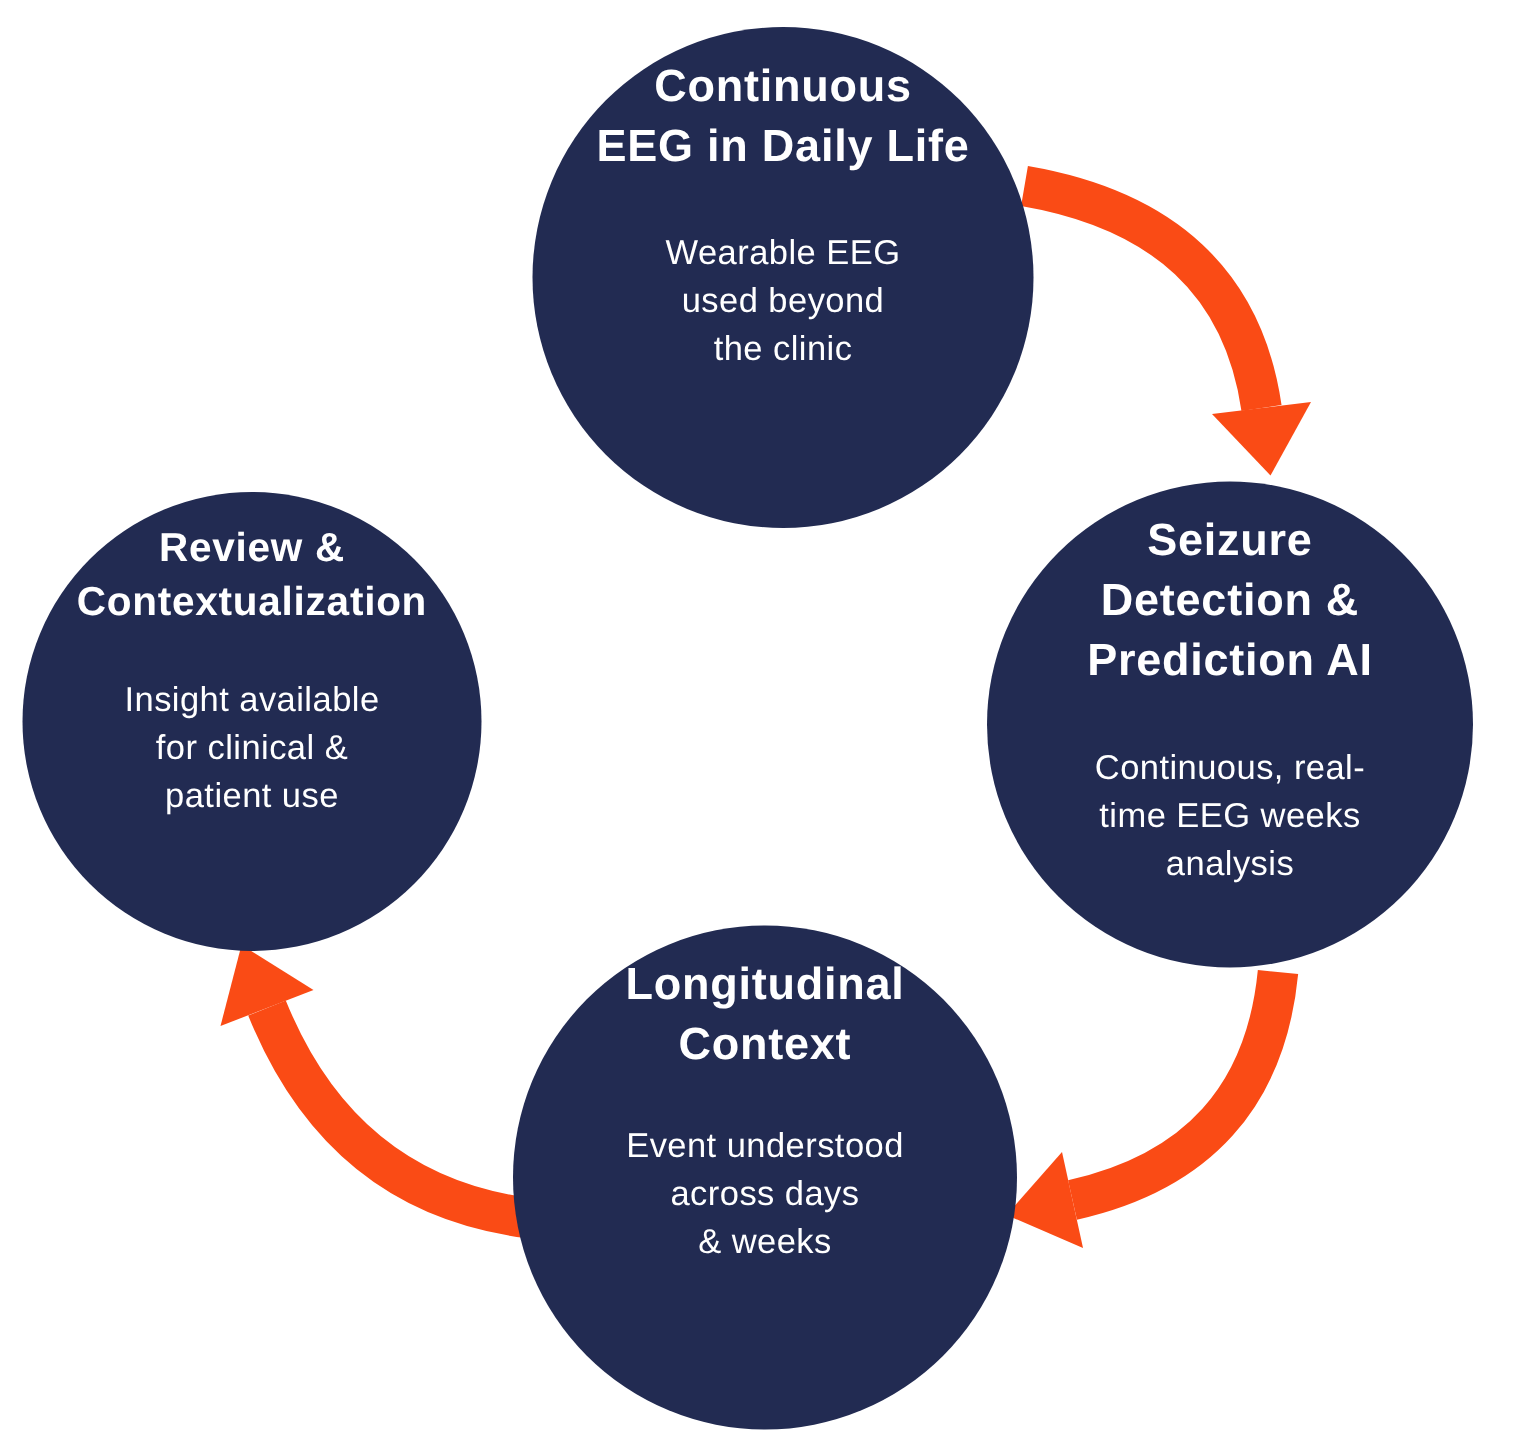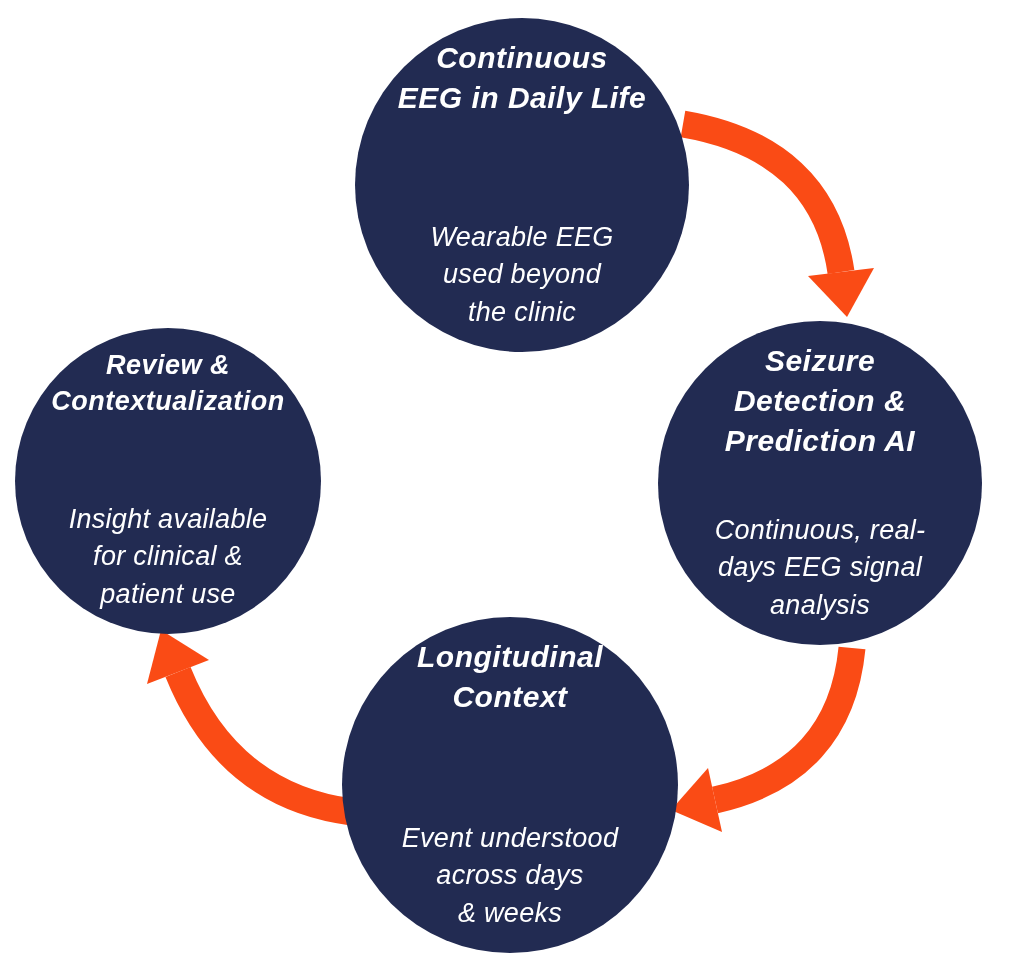--- a/index.html
+++ b/index.html
@@ -35,36 +35,35 @@
   }
   .node {
     position: absolute;
     z-index: 2;
     border-radius: 50%;
     background: var(--node-color, #222b52);
     color: var(--text-color, #ffffff);
     display: flex;
     flex-direction: column;
     align-items: center;
-    justify-content: space-between;
+    justify-content: flex-start;
     text-align: center;
     box-sizing: border-box;
     padding: 20px 24px;
-    font-style: italic;
   }
   .node-title {
     font-weight: 700;
     font-size: 30px;
     line-height: 1.33;
     white-space: pre-line;
     letter-spacing: 0.5px;
   }
   .node-desc {
     font-weight: 400;
-    font-size: 27px;
+    font-size: 23px;
     line-height: 1.4;
     white-space: pre-line;
     margin-top: 34px;
     letter-spacing: 0.3px;
   }
   
   .node-top    { left: 355px; top: 18px;  width: 334px; height: 334px; }
   .node-right  { left: 658px; top: 321px; width: 324px; height: 324px; }
   .node-bottom { left: 342px; top: 617px; width: 336px; height: 336px; }
   .node-left   { left: 15px;  top: 328px; width: 306px; height: 306px; }
@@ -98,21 +97,21 @@
     <div class="node-desc">Wearable EEG
 used beyond
 the clinic</div>
   </div>
 
   <div class="node node-right">
     <div class="node-title">Seizure
 Detection &amp;
 Prediction AI</div>
     <div class="node-desc">Continuous, real-
-days EEG signal
+time EEG weeks
 analysis</div>
   </div>
 
   <div class="node node-bottom">
     <div class="node-title">Longitudinal
 Context</div>
     <div class="node-desc">Event understood
 across days
 &amp; weeks</div>
   </div>

